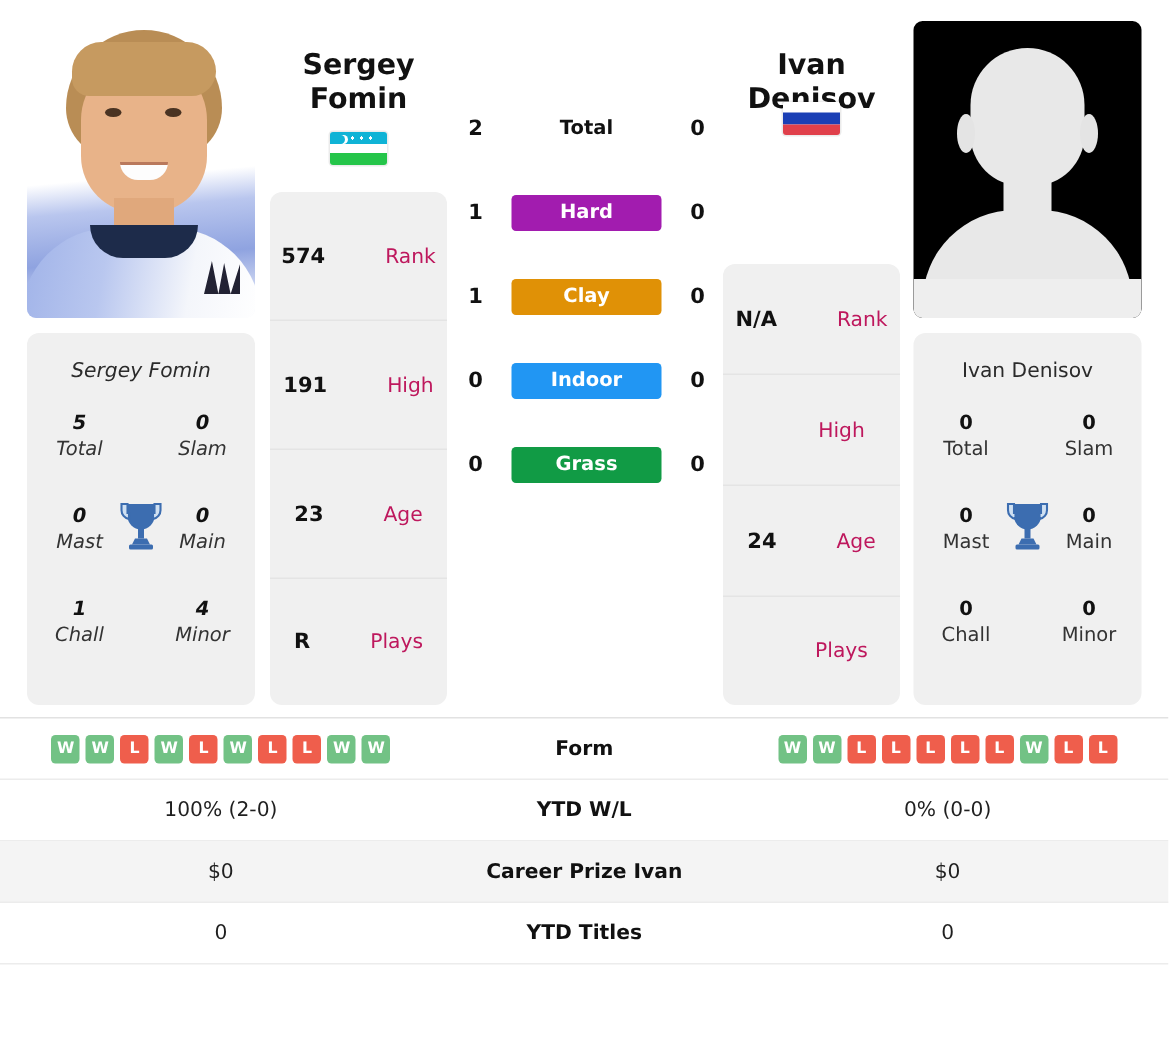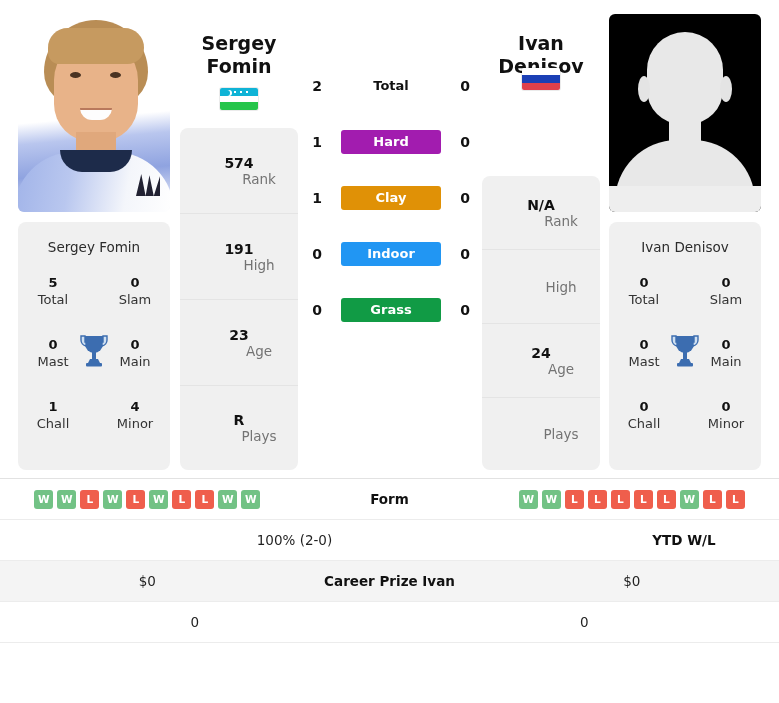--- a/index.html
+++ b/index.html
@@ -99,21 +99,21 @@
   
   .name-card {
     position: absolute;
     width: 152px;
     background: #f0f0f0;
     border-radius: 8px;
     text-align: center;
     font-size: 13.5px;
     color: #2b2b2b;
   }
-  .name-card-left  { left: 18px; top: 222px; height: 248px; padding-top: 17px; }
+  .name-card-left  { left: 18px; top: 222px; height: 248px; padding-top: 17px; font-style: italic; }
   .name-card-right { left: 609px; top: 222px; height: 248px; padding-top: 17px; }
 
   .trophy-grid {
     position: relative;
     margin-top: 20px;
     width: 152px;
     height: 186px;
   }
   .tg-cell {
     position: absolute;
@@ -139,27 +139,27 @@
     background: #f0f0f0;
     border-radius: 8px;
     overflow: hidden;
   }
   .stack-left  { left: 180px; top: 128px; height: 342px; }
   .stack-right { left: 482px; top: 176px; height: 294px; }
   .stack-cell {
     border-bottom: 1px solid #e4e4e4;
     text-align: center;
     display: flex;
-    flex-direction: column;
+    flex-direction: row;
     justify-content: center;
     align-items: center;
   }
   .stack-cell:last-child { border-bottom: none; }
   .sc-val { font-size: 14px; font-weight: bold; color: #111; }
-  .sc-lab { font-size: 13.5px; color: #737373; margin-left: 40px; }
+  .sc-lab { font-size: 13.5px; color: #be185d; margin-left: 40px; }
 
   
   .headline {
     position: absolute;
     text-align: center;
     font-size: 19px;
     font-weight: bold;
     color: #111;
     line-height: 1.22;
   }
@@ -504,26 +504,28 @@
           <div class="form-badge fb-l">L</div>
           <div class="form-badge fb-l">L</div>
         </div>
     </div>
   </div>
 
 
   <div class="st-row">
     <div class="st-left">100% (2-0)</div>
     <div class="st-mid">YTD W/L</div>
+    <div class="st-right">0% (0-0)</div>
   </div>
 
   <div class="st-row alt">
     <div class="st-left">$0</div>
     <div class="st-mid">Career Prize Ivan</div>
     <div class="st-right">$0</div>
   </div>
 
   <div class="st-row">
     <div class="st-left">0</div>
+    <div class="st-mid">YTD Titles</div>
     <div class="st-right">0</div>
   </div>
 
 </div>
 
 </body></html>

